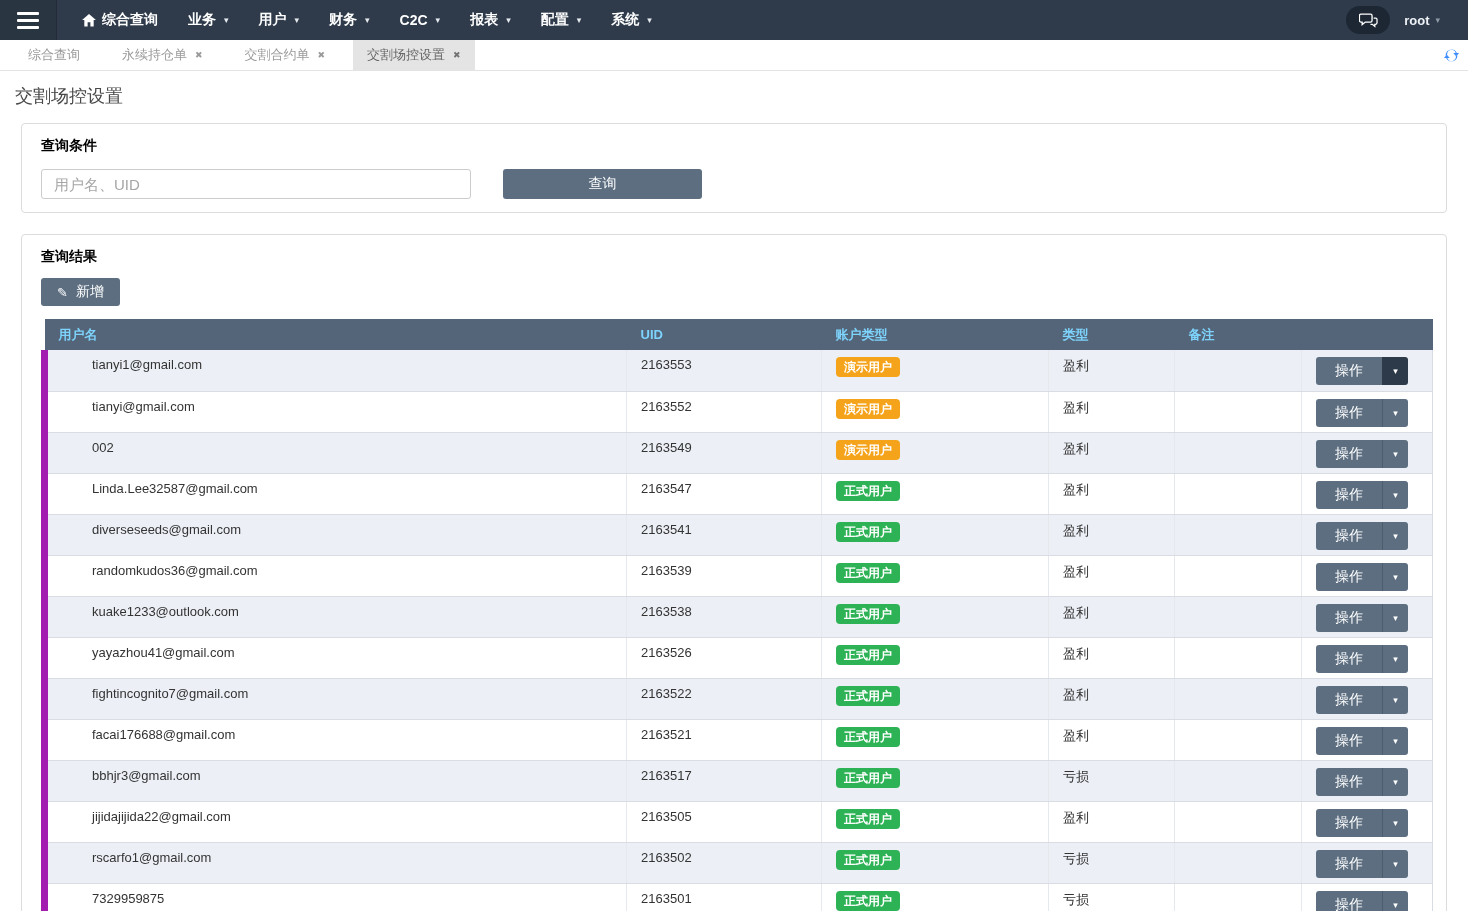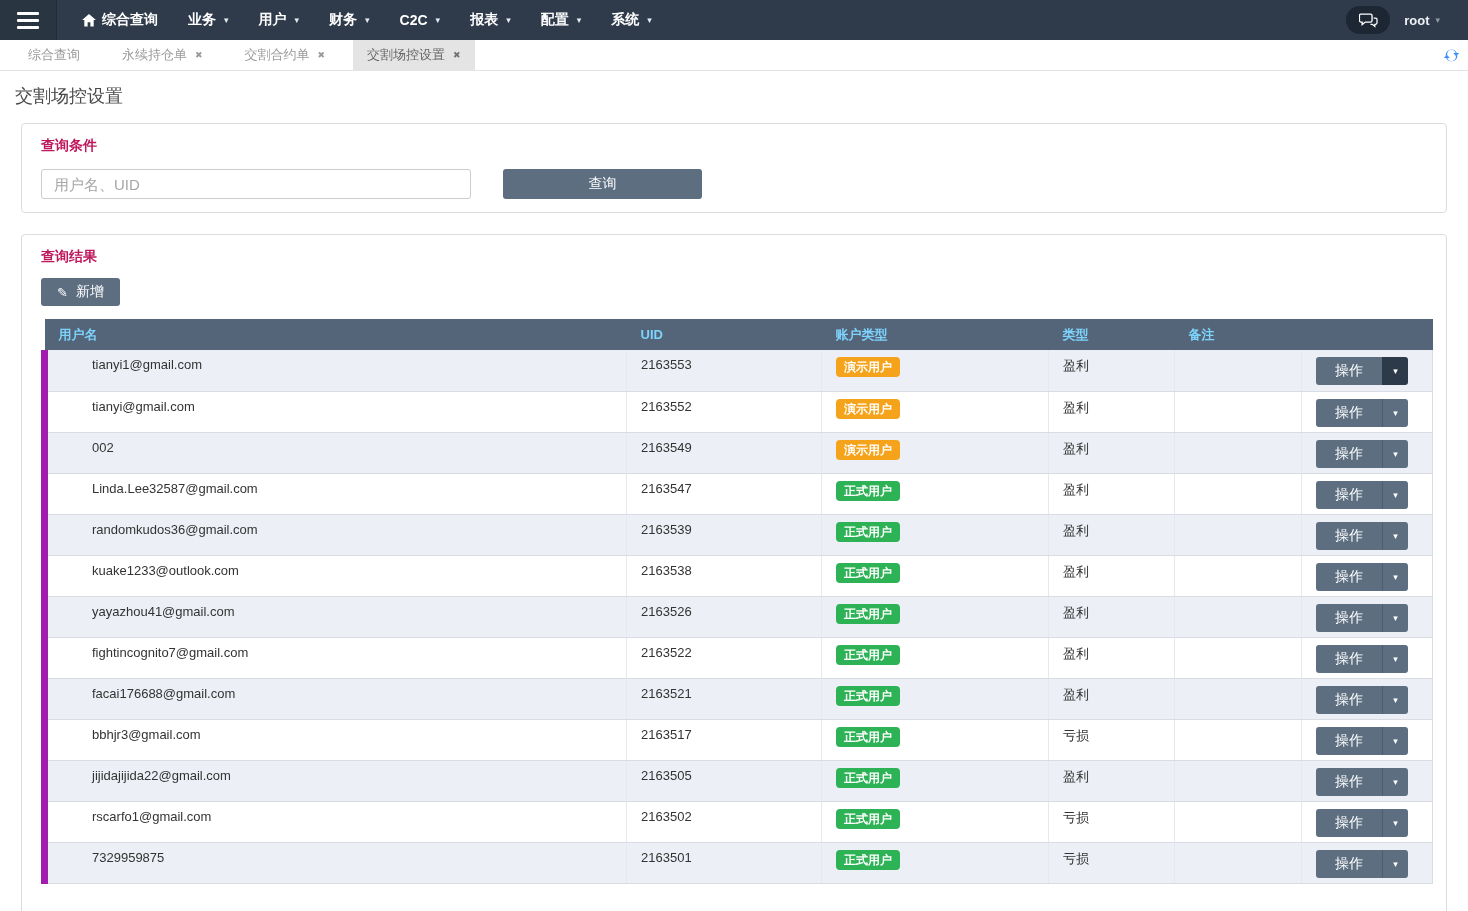--- a/index.html
+++ b/index.html
@@ -27,21 +27,21 @@
   .tab { display:flex; align-items:center; gap:8px; padding:0 14px; margin-right:14px;
     font-size:13px; color:#9a9a9a; cursor:pointer; white-space:nowrap; }
   .tab .close { font-size:9px; color:#9a9a9a; font-weight:bold; }
   .tab.active { background:#e4e4e4; color:#666; }
   .tab.active .close { color:#737373; }
   .refresh-btn { margin-left:auto; margin-right:8px; align-self:center; cursor:pointer; line-height:0; }
 
   
   .page-title { font-size:18px; font-weight:400; color:#484848; margin:13px 0 15px 15px; }
   .panel { margin:0 21px; border:1px solid #dcdcdc; border-radius:4px; padding:13px 19px; background:#fff; }
-  .panel-title { font-size:14px; font-weight:bold; color:#be185d; }
+  .panel-title { font-size:14px; font-weight:bold; color:#000000; }
   .query-controls { display:flex; align-items:center; margin-top:14px; }
   .search-input { width:430px; height:30px; border:1px solid #ccc; border-radius:3px;
     padding:0 12px; font-size:15px; color:#333; outline:none;
     font-family:"Liberation Sans","DejaVu Sans",sans-serif; }
   .search-input::placeholder { color:#a6a6a6; }
   .btn { background:#5c6e80; color:#fff; border:none; border-radius:3px; font-size:14px;
     cursor:pointer; font-family:"Liberation Sans","DejaVu Sans",sans-serif; }
   .btn-search { width:199px; height:30px; margin-left:32px; }
   .results-panel { margin-top:21px; padding-bottom:0; height:690px; overflow:hidden; }
   .btn-add { height:28px; padding:0 16px; margin-top:12px; display:inline-flex; align-items:center; gap:8px; }
@@ -234,20 +234,31 @@
         <td>2163547</td>
         <td><span class="badge green" style="background: rgb(46, 178, 86);">正式用户</span></td>
         <td>盈利</td>
         <td class="remark-cell"></td>
         <td><div class="action-group">
               <button class="action-main">操作</button>
               <button class="action-caret">▾</button>
             </div></td>
       </tr>
       <tr>
+        <td>diverseseeds@gmail.com</td>
+        <td>2163541</td>
+        <td><span class="badge green" style="background: rgb(46, 178, 86);">正式用户</span></td>
+        <td>盈利</td>
+        <td class="remark-cell"></td>
+        <td><div class="action-group">
+              <button class="action-main">操作</button>
+              <button class="action-caret">▾</button>
+            </div></td>
+      </tr>
+      <tr>
         <td>randomkudos36@gmail.com</td>
         <td>2163539</td>
         <td><span class="badge green" style="background: rgb(46, 178, 86);">正式用户</span></td>
         <td>盈利</td>
         <td class="remark-cell"></td>
         <td><div class="action-group">
               <button class="action-main">操作</button>
               <button class="action-caret">▾</button>
             </div></td>
       </tr>

